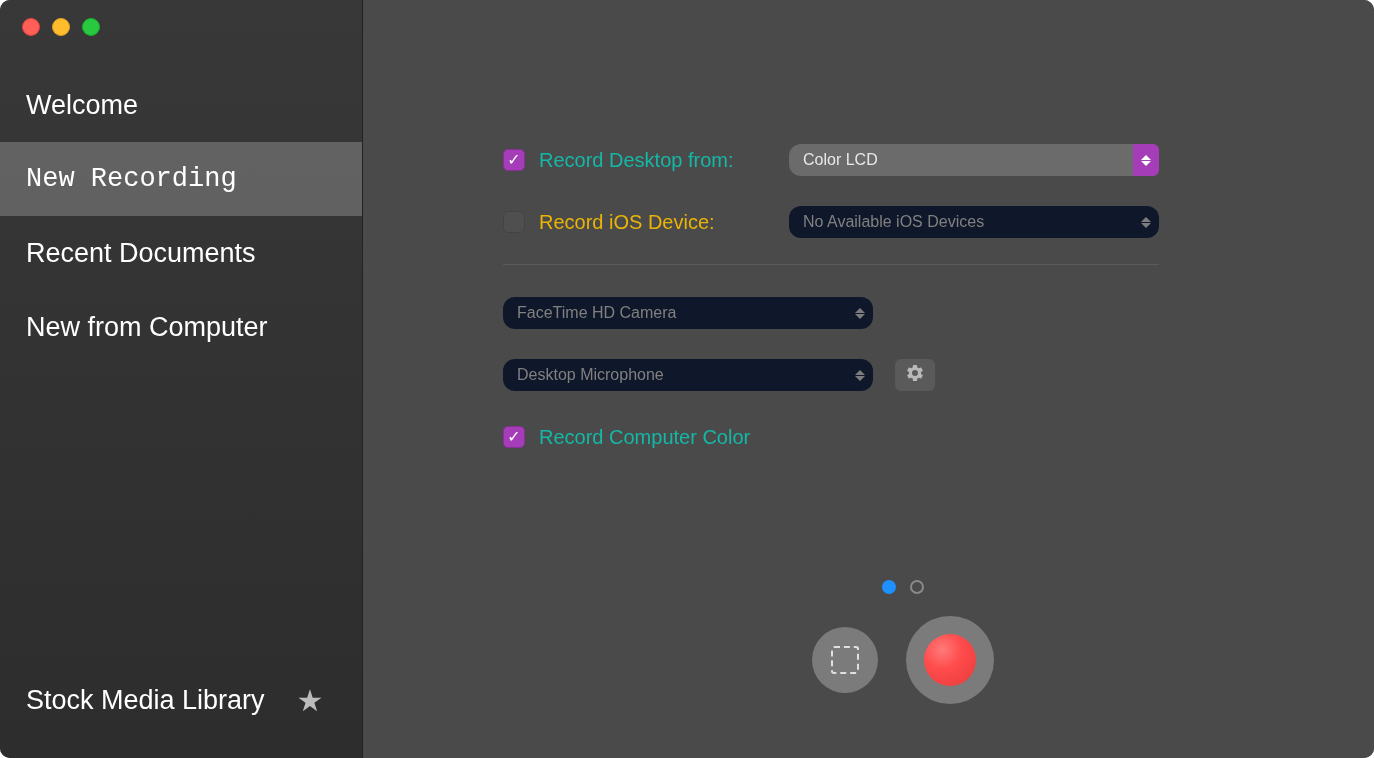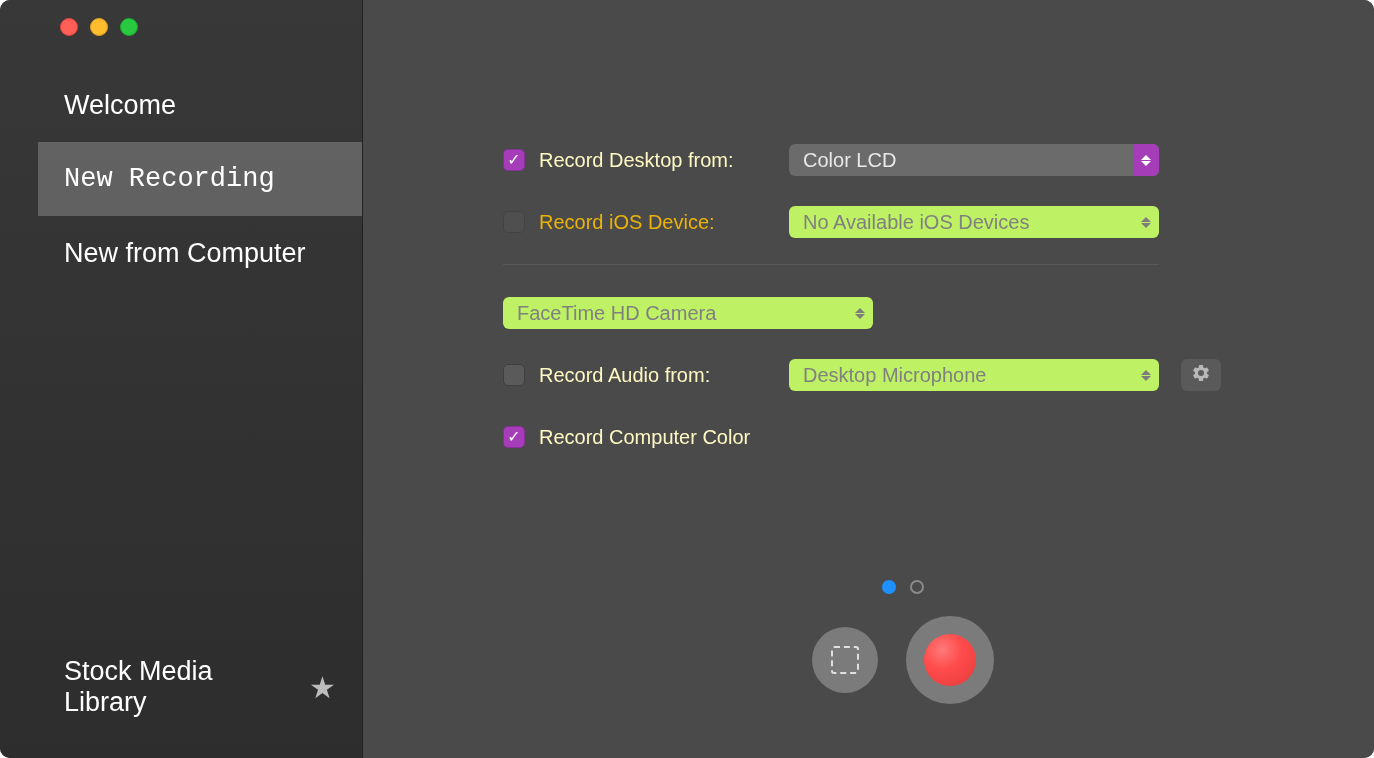--- a/index.html
+++ b/index.html
@@ -14,21 +14,20 @@
   }
   
   .sidebar {
     width: 363px;
     height: 100%;
     background: linear-gradient(to bottom, #383838 0%, #2d2d2d 100%);
     display: flex;
     flex-direction: column;
     position: relative;
     border-right: 1px solid #222;
-    padding-left: 38px;
   }
   .traffic-lights {
     display: flex;
     gap: 12px;
     padding: 18px 0 0 22px;
     height: 48px;
   }
   .tl { width: 18px; height: 18px; border-radius: 50%; }
   .tl.red { background: #ff5f57; border: 1px solid #e0443e; }
   .tl.yellow { background: #ffbd2e; border: 1px solid #dea123; }
@@ -80,21 +79,21 @@
     margin-bottom: 22px;
   }
   .row .label-col {
     display: flex;
     align-items: center;
     gap: 14px;
     width: 286px;
   }
   .row .label-text {
     font-size: 20px;
-    color: #fef9c3;
+    color: #14b8a6;
   }
   .row.disabled .label-text { color: #eab308; }
 
   .checkbox {
     width: 22px; height: 22px;
     border-radius: 5px;
     display: flex; align-items: center; justify-content: center;
     font-size: 16px;
     color: #fff;
   }
@@ -108,33 +107,33 @@
   }
   .checkbox.unchecked.disabled {
     background: #555;
     opacity: 0.5;
   }
   .check-mark { line-height: 1; }
 
   .select {
     flex: 0 0 370px;
     height: 32px;
-    border-radius: 6px;
+    border-radius: 12px;
     display: flex;
     align-items: center;
     padding: 0 34px 0 14px;
     position: relative;
-    font-size: 20px;
+    font-size: 16px;
   }
   .select.active {
     background: #6b6b6b;
     color: #e8e8e8;
   }
   .select.disabled {
-    background: #bef264;
+    background: #0f172a;
     color: #808080;
   }
   .select .stepper {
     position: absolute;
     right: 0; top: 0; bottom: 0;
     width: 26px;
     display: flex;
     flex-direction: column;
     align-items: center;
     justify-content: center;
@@ -232,20 +231,23 @@
       <div class="tl green"></div>
     </div>
     <div class="sidebar-items">
       <div class="sidebar-item">
         <span>Welcome</span>
       </div>
       <div class="sidebar-item selected">
         <span>New Recording</span>
       </div>
       <div class="sidebar-item">
+        <span>Recent Documents</span>
+      </div>
+      <div class="sidebar-item">
         <span>New from Computer</span>
       </div>
     </div>
     <div class="sidebar-footer">
       <span>Stock Media Library</span>
       <span class="star">★</span>
     </div>
   </div>
 
   <div class="main">
@@ -286,24 +288,20 @@
       <div class="select disabled">
         <span>FaceTime HD Camera</span>
         <div class="stepper">
           <span class="tri up"></span>
             <span class="tri down"></span>
         </div>
       </div>
     </div>
 
     <div class="row">
-      <div class="label-col">
-        <div class="checkbox unchecked"></div>
-        <span class="label-text">Record Audio from:</span>
-      </div>
       <div class="select disabled">
         <span>Desktop Microphone</span>
         <div class="stepper">
           <span class="tri up"></span>
             <span class="tri down"></span>
         </div>
       </div>
       <div class="gear-btn">
         <span>
           <svg width="20" height="20" viewBox="0 0 24 24" fill="currentColor">

